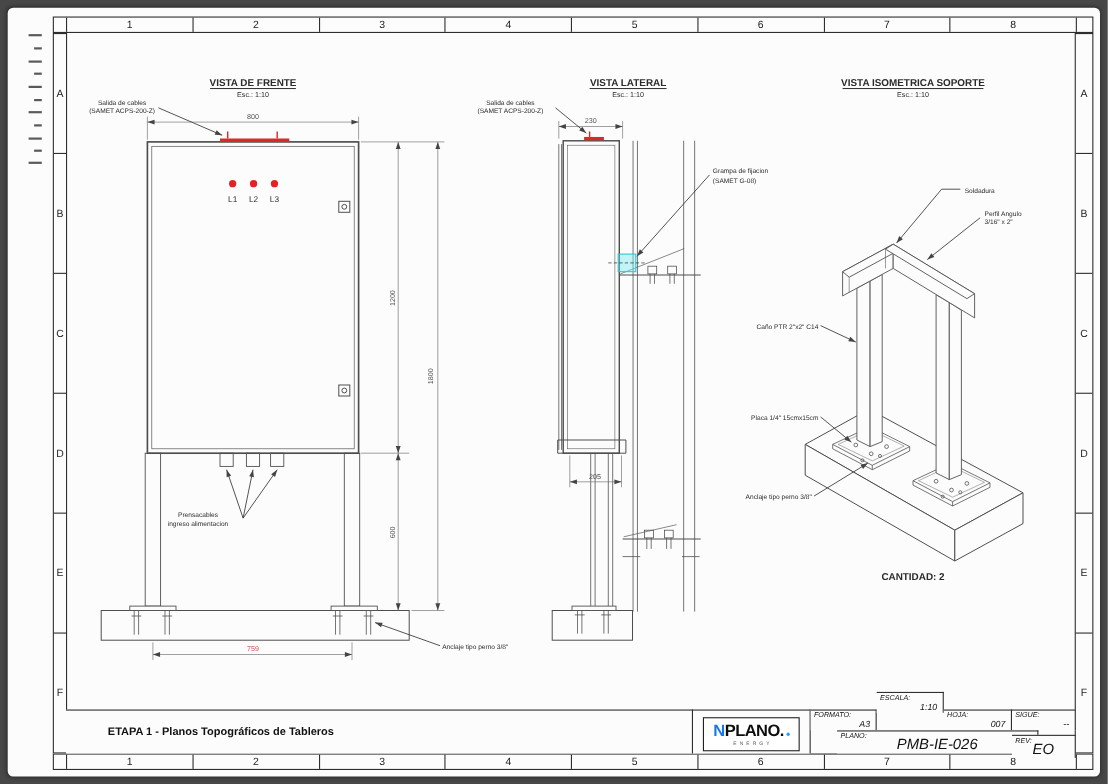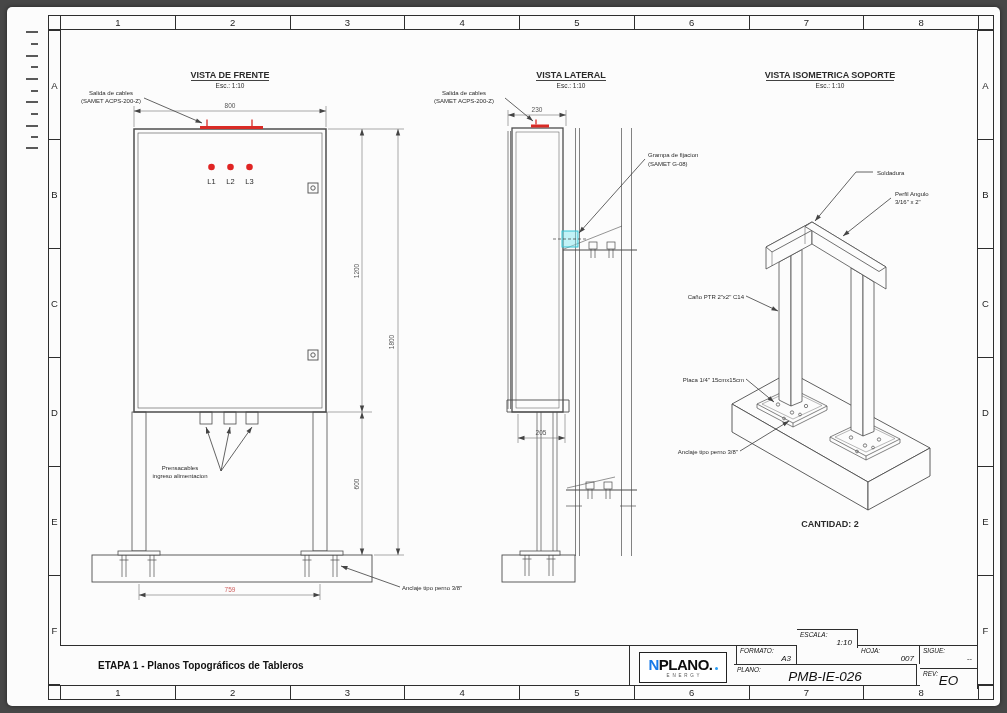--- a/index.html
+++ b/index.html
@@ -122,21 +122,21 @@
   <span class="fval">1:10</span>
 </div>
 <div class="fcell" style="left:858px;top:645px;width:62px;height:19px;">
   <span class="flabel">HOJA:</span>
   <span class="fval">007</span>
 </div>
 <div class="fcell" style="left:920px;top:645px;width:58px;height:19px;">
   <span class="flabel">SIGUE:</span>
   <span class="fval">--</span>
 </div>
-<div class="fcell" style="left:734px;top:664px;width:183px;height:21px;">
+<div class="fcell" style="left:761px;top:664px;width:183px;height:21px;">
   <span class="flabel">PLANO:</span>
   <span class="fval big">PMB-IE-026</span>
 </div>
 <div class="fcell" style="left:920px;top:668px;width:58px;height:21px;">
   <span class="flabel">REV:</span>
   <span class="fval big">EO</span>
 </div>
 
 <svg class="overlay" width="1007" height="713" viewBox="0 0 1007 713">
   <defs>

